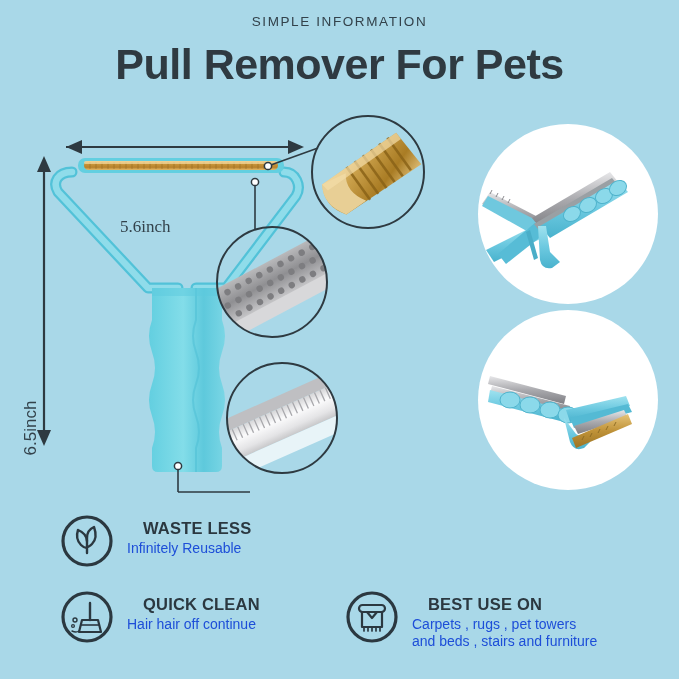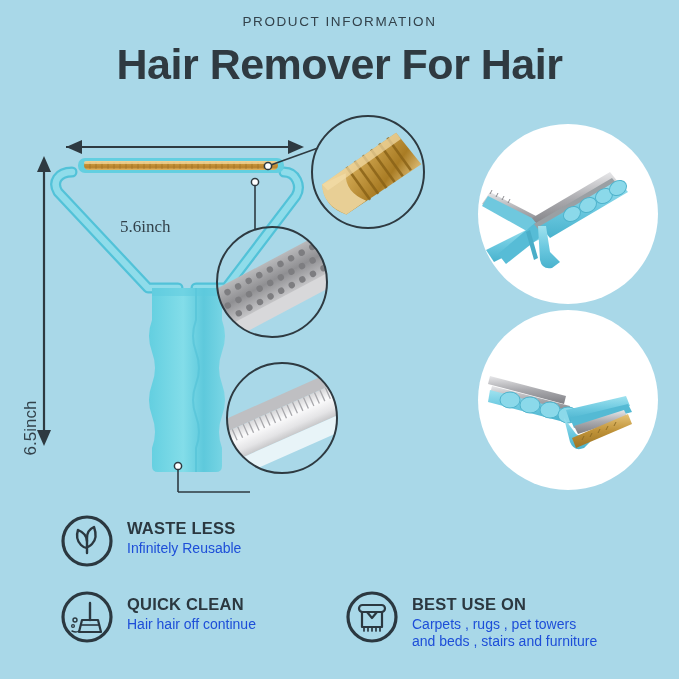--- a/index.html
+++ b/index.html
@@ -128,37 +128,38 @@
     height: 54px;
   }
   .feature-text { padding-top: 5px; }
   .feature-title {
     font-size: 16.5px;
     font-weight: 700;
     color: #2b3840;
     letter-spacing: 0.2px;
     line-height: 19px;
     white-space: nowrap;
+    margin-left: 16px;
   }
   .feature-sub {
     font-size: 14px;
     font-weight: 400;
     color: #1d4ed8;
     line-height: 17px;
     margin-top: 2px;
     white-space: nowrap;
   }
 </style>
 </head>
 <body>
 
 <div id="page">
 
-  <div class="eyebrow">PRODUCT INFORMATION</div>
-  <div class="headline">Hair Remover For Hair</div>
+  <div class="eyebrow">SIMPLE INFORMATION</div>
+  <div class="headline">Pull Remover For Pets</div>
 
   <div id="stage">
     <svg width="460" height="400" viewBox="0 0 460 400">
       <defs>
         <linearGradient id="handleGrad" x1="0" y1="0" x2="1" y2="0">
           <stop offset="0%" stop-color="#63cfe0"></stop>
           <stop offset="45%" stop-color="#83dde9"></stop>
           <stop offset="72%" stop-color="#5ec9dc"></stop>
           <stop offset="100%" stop-color="#7ad6e5"></stop>
         </linearGradient>

